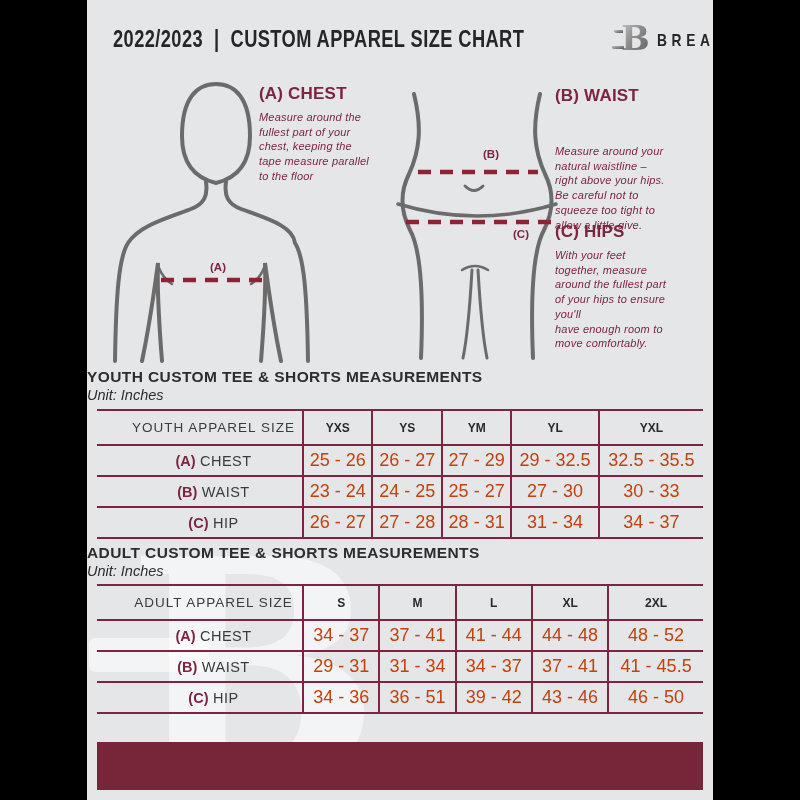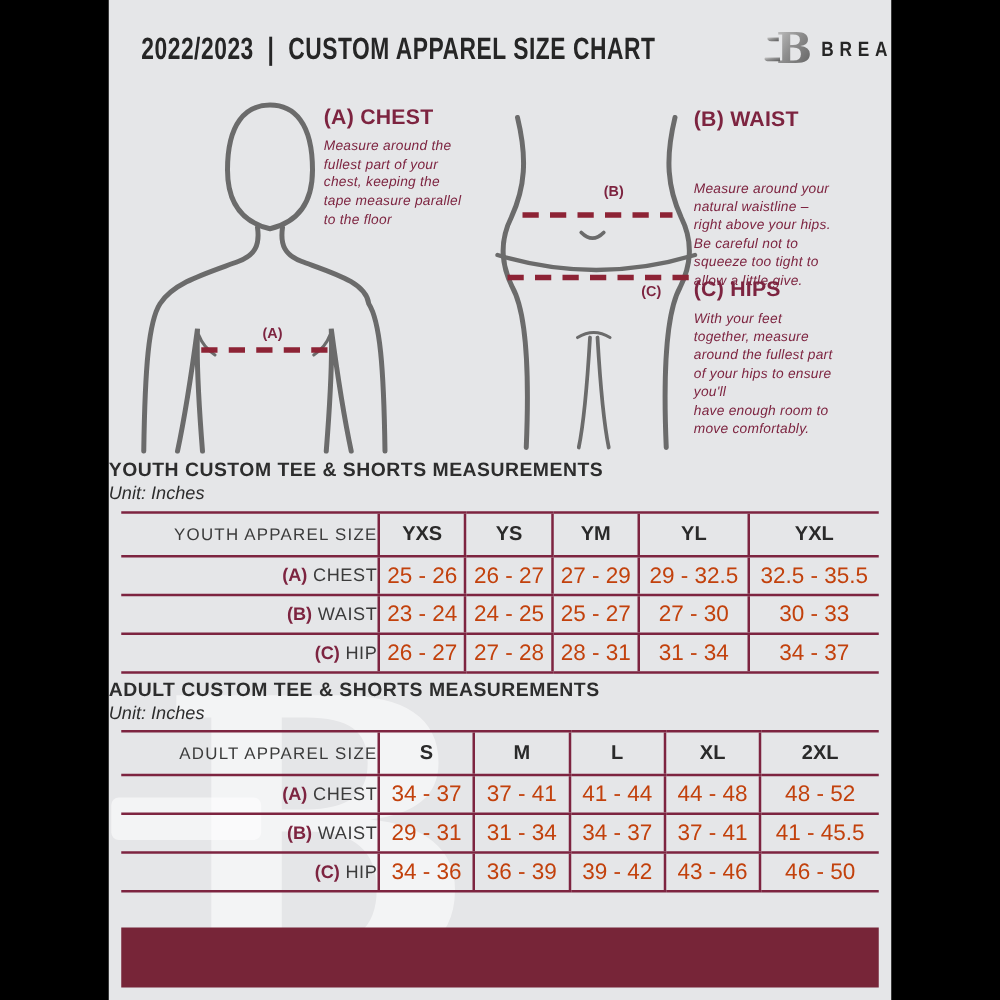--- a/index.html
+++ b/index.html
@@ -59,25 +59,25 @@
   .tbl-title { font-size:15.5px; font-weight:bold; color:#2d2d2d; letter-spacing:0.4px; }
   .tbl-unit { font-size:14.5px; font-style:italic; color:#2d2d2d; margin-top:1px; }
 
   table.size { position:absolute; left:10px; width:606px; border-collapse:collapse; z-index:2; }
   table.size td {
     border-bottom:2px solid #7d2440; text-align:center; vertical-align:middle;
     background:transparent;
   }
   table.size tr:first-child td { border-top:2px solid #7d2440; }
   table.size td + td { border-left:2px solid #7d2440; }
-  table.size .lbl-col { width:206px; text-align:right; padding-left:28px; }
+  table.size .lbl-col { width:206px; text-align:center; padding-left:28px; }
   table.size .hdr-row td { height:35px; }
   table.size .data-row td { height:31px; }
   .apparel-hdr { font-size:13.5px; color:#3b3b3b; letter-spacing:1px; }
-  .size-code { font-size:16px; font-weight:bold; color:#2a2a2a; }
+  .size-code { font-size:12px; font-weight:bold; color:#2a2a2a; }
   .row-marker { font-weight:bold; color:#7d2440; font-size:14.5px; }
   .row-name { color:#3b3b3b; font-size:14.5px; letter-spacing:0.5px; }
   .cell-val { font-size:18px; color:#c2410c; }
 
   
   .footer-bar {
     position:absolute; left:10px; top:742px; width:606px; height:48px;
     background:#772538; z-index:3;
   }
 </style>
@@ -240,21 +240,21 @@
       <td class="lbl-col"><span class="row-marker">(B)</span> <span class="row-name">WAIST</span></td>
       <td class="cell-val">29 - 31</td>
       <td class="cell-val">31 - 34</td>
       <td class="cell-val">34 - 37</td>
       <td class="cell-val">37 - 41</td>
       <td class="cell-val">41 - 45.5</td>
     </tr>
     <tr class="data-row">
       <td class="lbl-col"><span class="row-marker">(C)</span> <span class="row-name">HIP</span></td>
       <td class="cell-val">34 - 36</td>
-      <td class="cell-val">36 - 39</td>
+      <td class="cell-val">36 - 51</td>
       <td class="cell-val">39 - 42</td>
       <td class="cell-val">43 - 46</td>
       <td class="cell-val">46 - 50</td>
     </tr>
   </tbody>
     </table>
 
   <div class="footer-bar"></div>
 
 </div>

